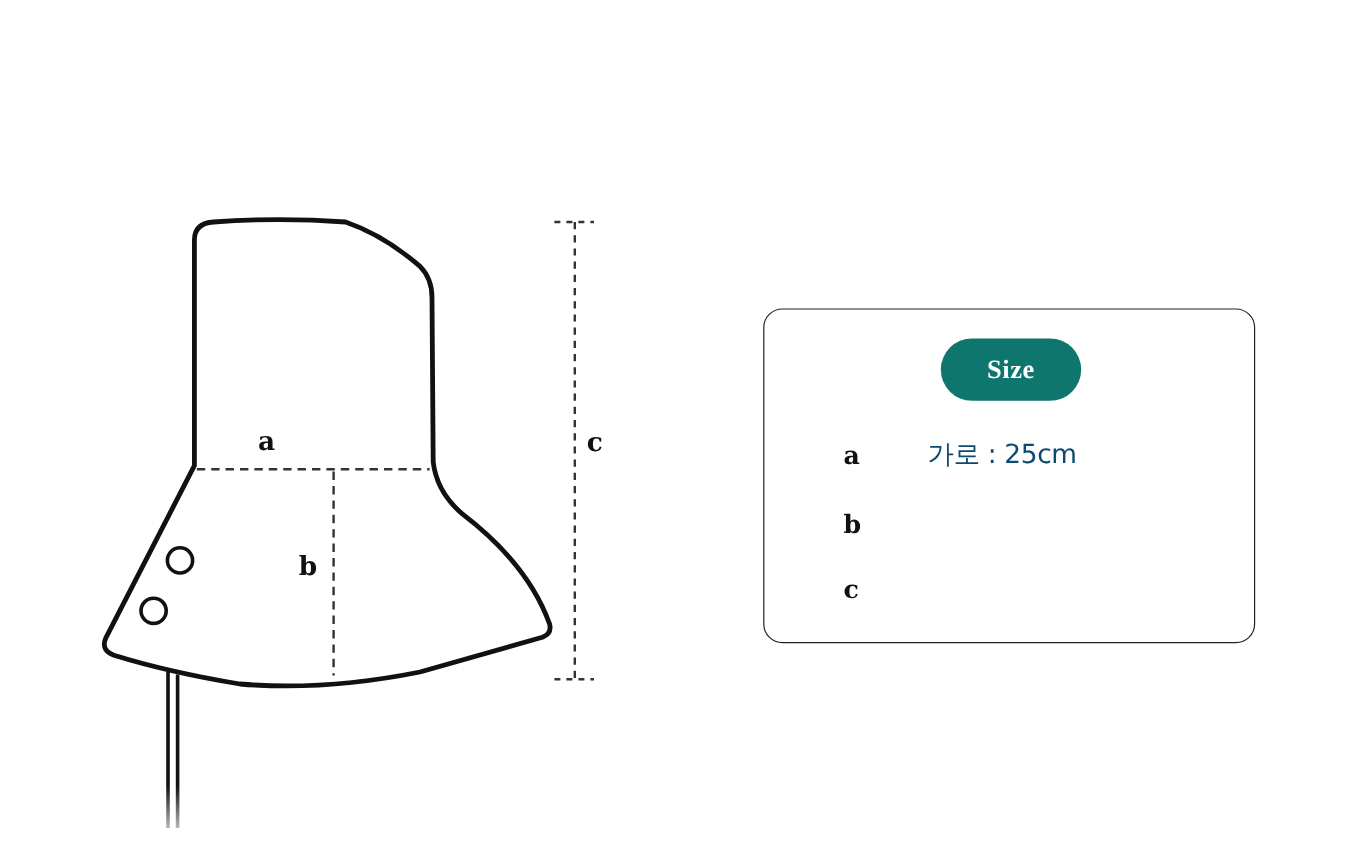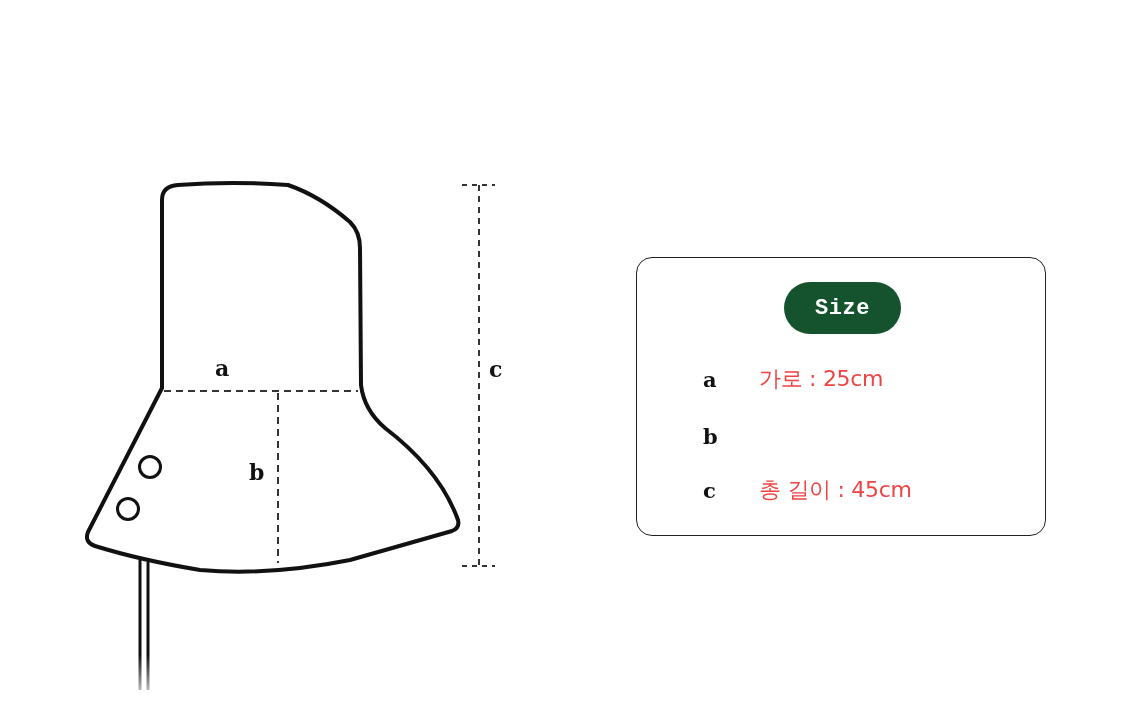--- a/index.html
+++ b/index.html
@@ -40,23 +40,23 @@
       box-sizing: border-box;
       background: #ffffff;
     }
     #size-pill {
       position: absolute;
       left: 147px;
       top: 24px;
       width: 117px;
       height: 52px;
       border-radius: 26px;
-      background: #14532d;
+      background: #0f766e;
       color: #ffffff;
-      font-family: Liberation Mono, monospace;
+      font-family: Liberation Serif, serif;
       font-weight: bold;
       font-size: 22px;
       display: flex;
       align-items: center;
       justify-content: center;
       letter-spacing: 0.5px;
     }
     .spec-row {
       position: absolute;
       left: 66px;
@@ -67,22 +67,23 @@
     .spec-key {
       width: 56px;
       font-family: "DejaVu Serif", serif;
       font-weight: bold;
       font-size: 21px;
       color: #111111;
     }
     .spec-text {
       font-family: "DejaVu Sans", sans-serif;
       font-size: 22px;
-      color: #ef4444;
+      color: #0c4a6e;
       letter-spacing: -0.3px;
+      margin-left: 14px;
     }
   </style>
 </head>
 <body>
 
 <div id="diagram">
   <svg width="1125" height="705" viewBox="0 0 1125 705" xmlns="http://www.w3.org/2000/svg">
 
     <path d="M 162 388
          L 162 200
@@ -132,15 +133,14 @@
 
   <div class="spec-row" style="top:106px;">
     <span class="spec-key">a</span>
     <span class="spec-text">가로 : 25cm</span>
   </div>
   <div class="spec-row" style="top:163px;">
     <span class="spec-key">b</span>
   </div>
   <div class="spec-row" style="top:217px;">
     <span class="spec-key">c</span>
-    <span class="spec-text">총 길이 : 45cm</span>
   </div>
 </div>
 
 </body></html>

